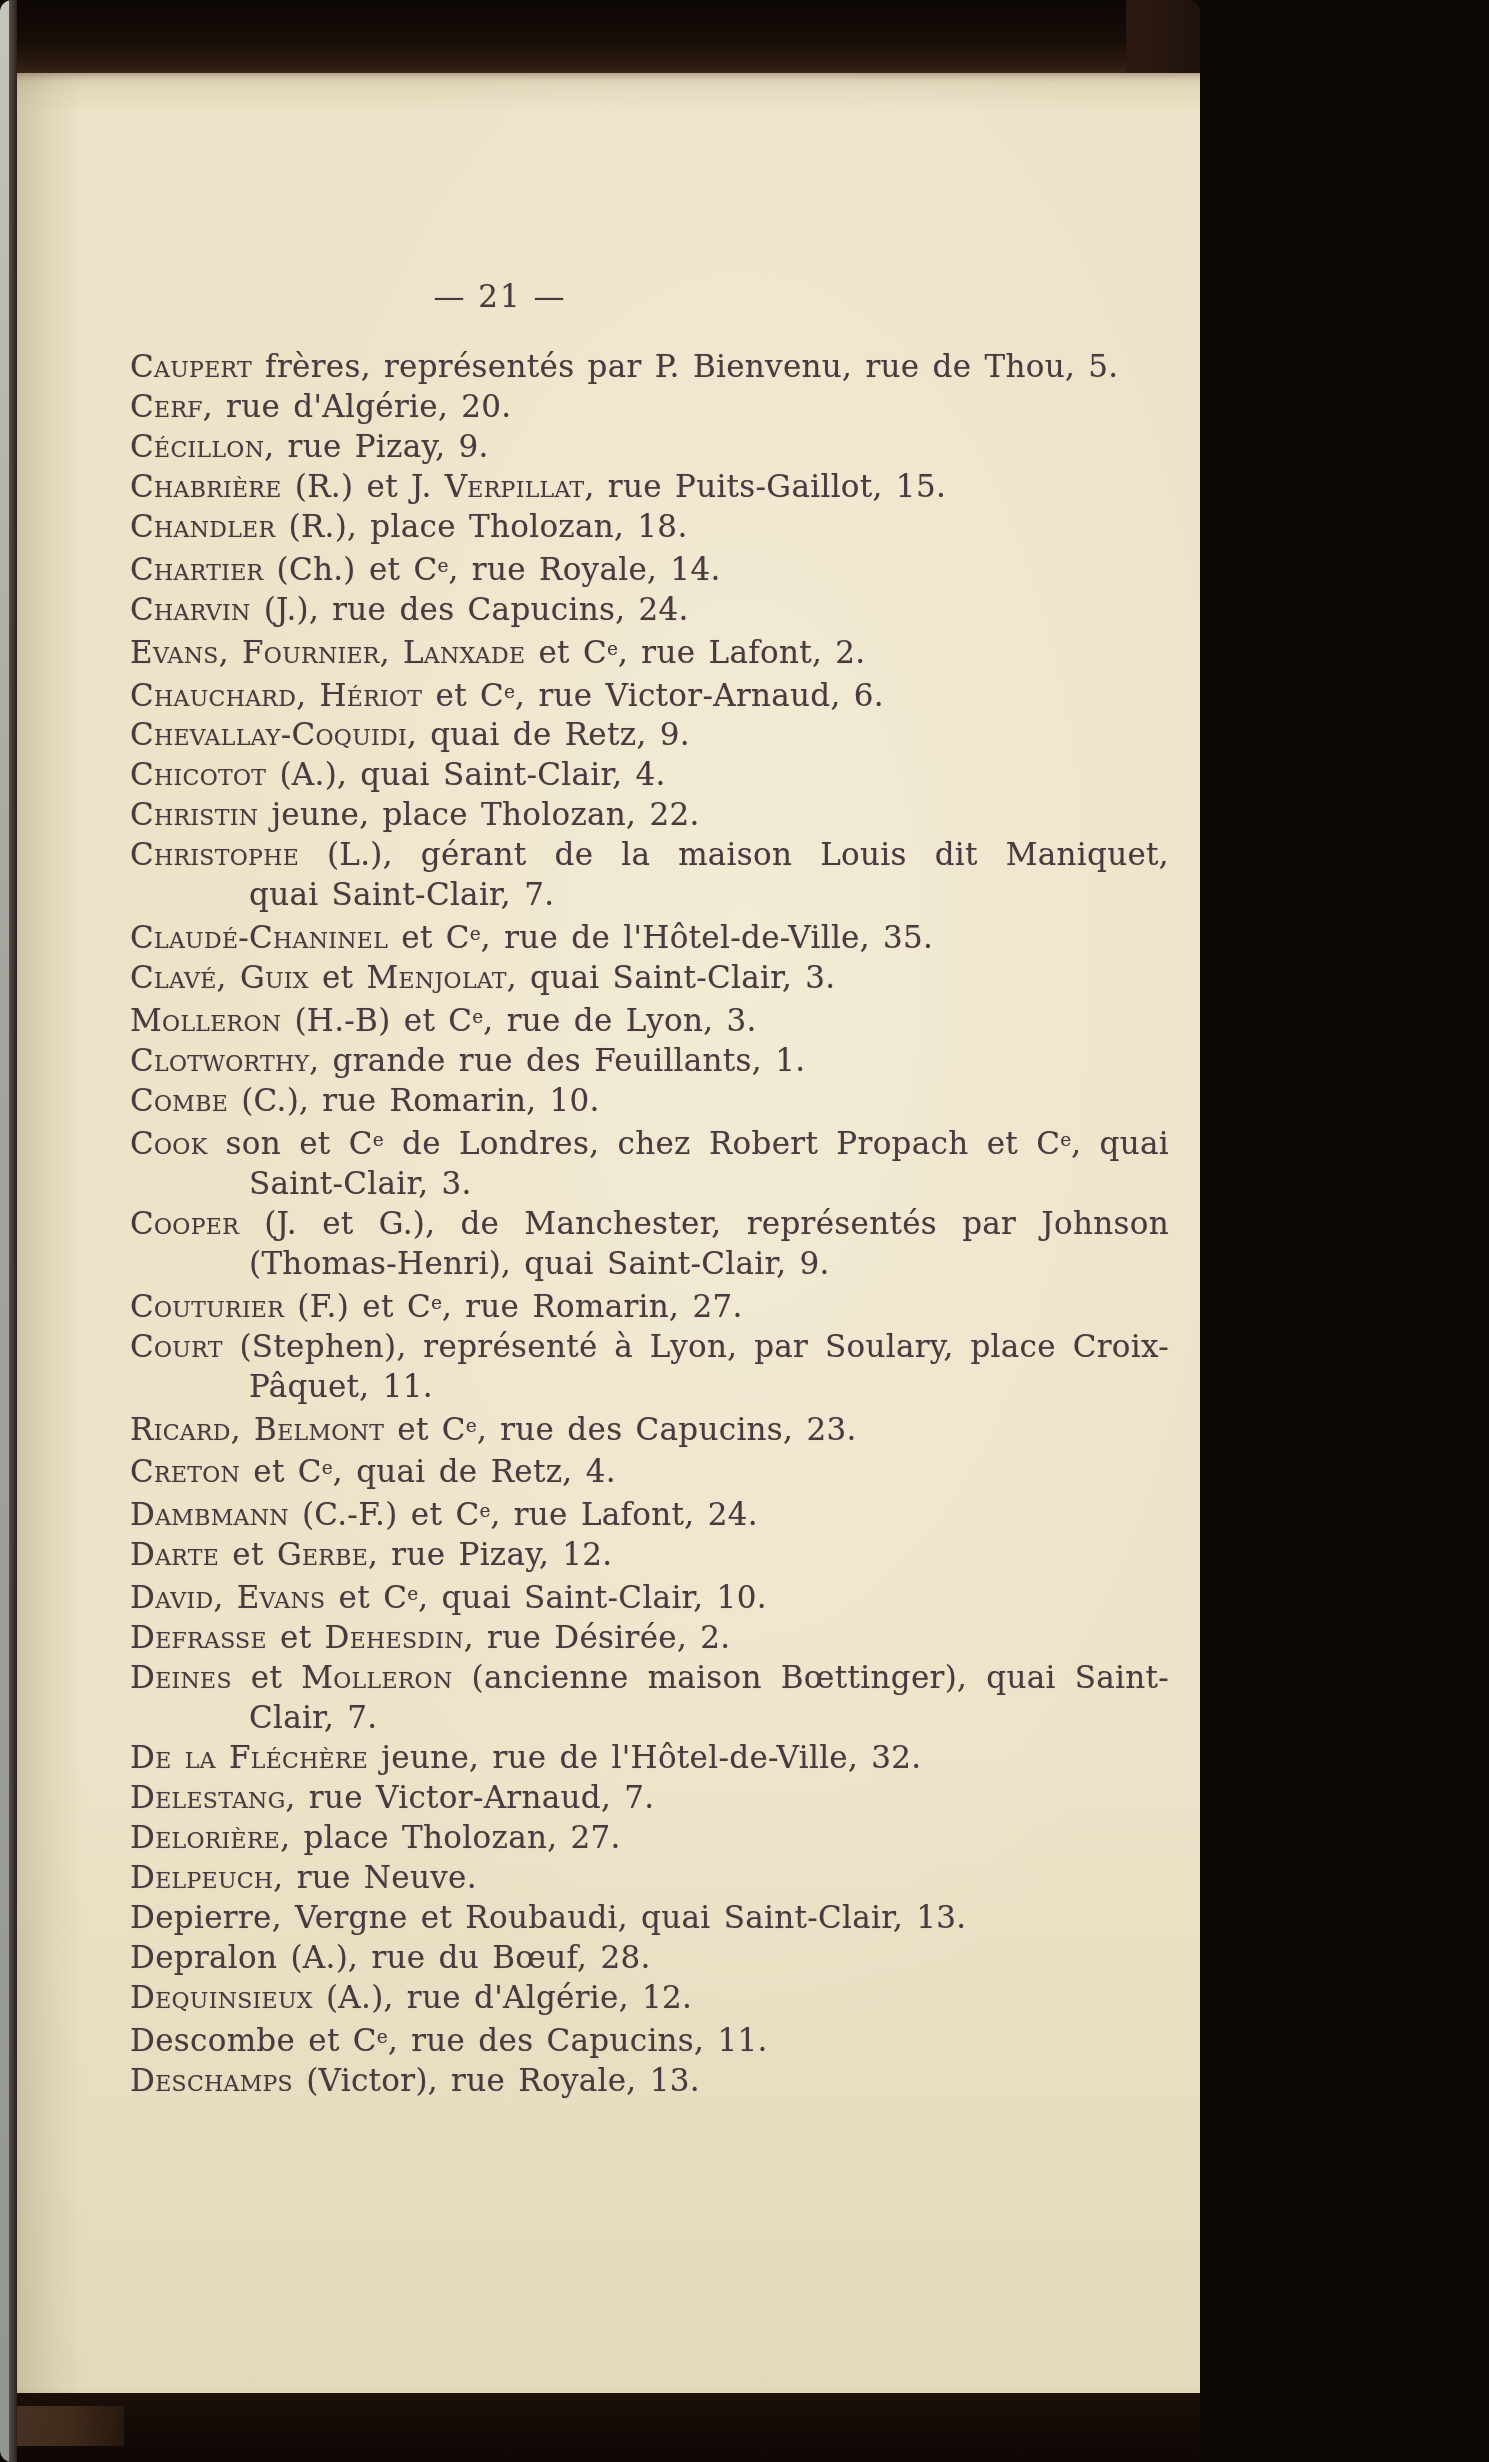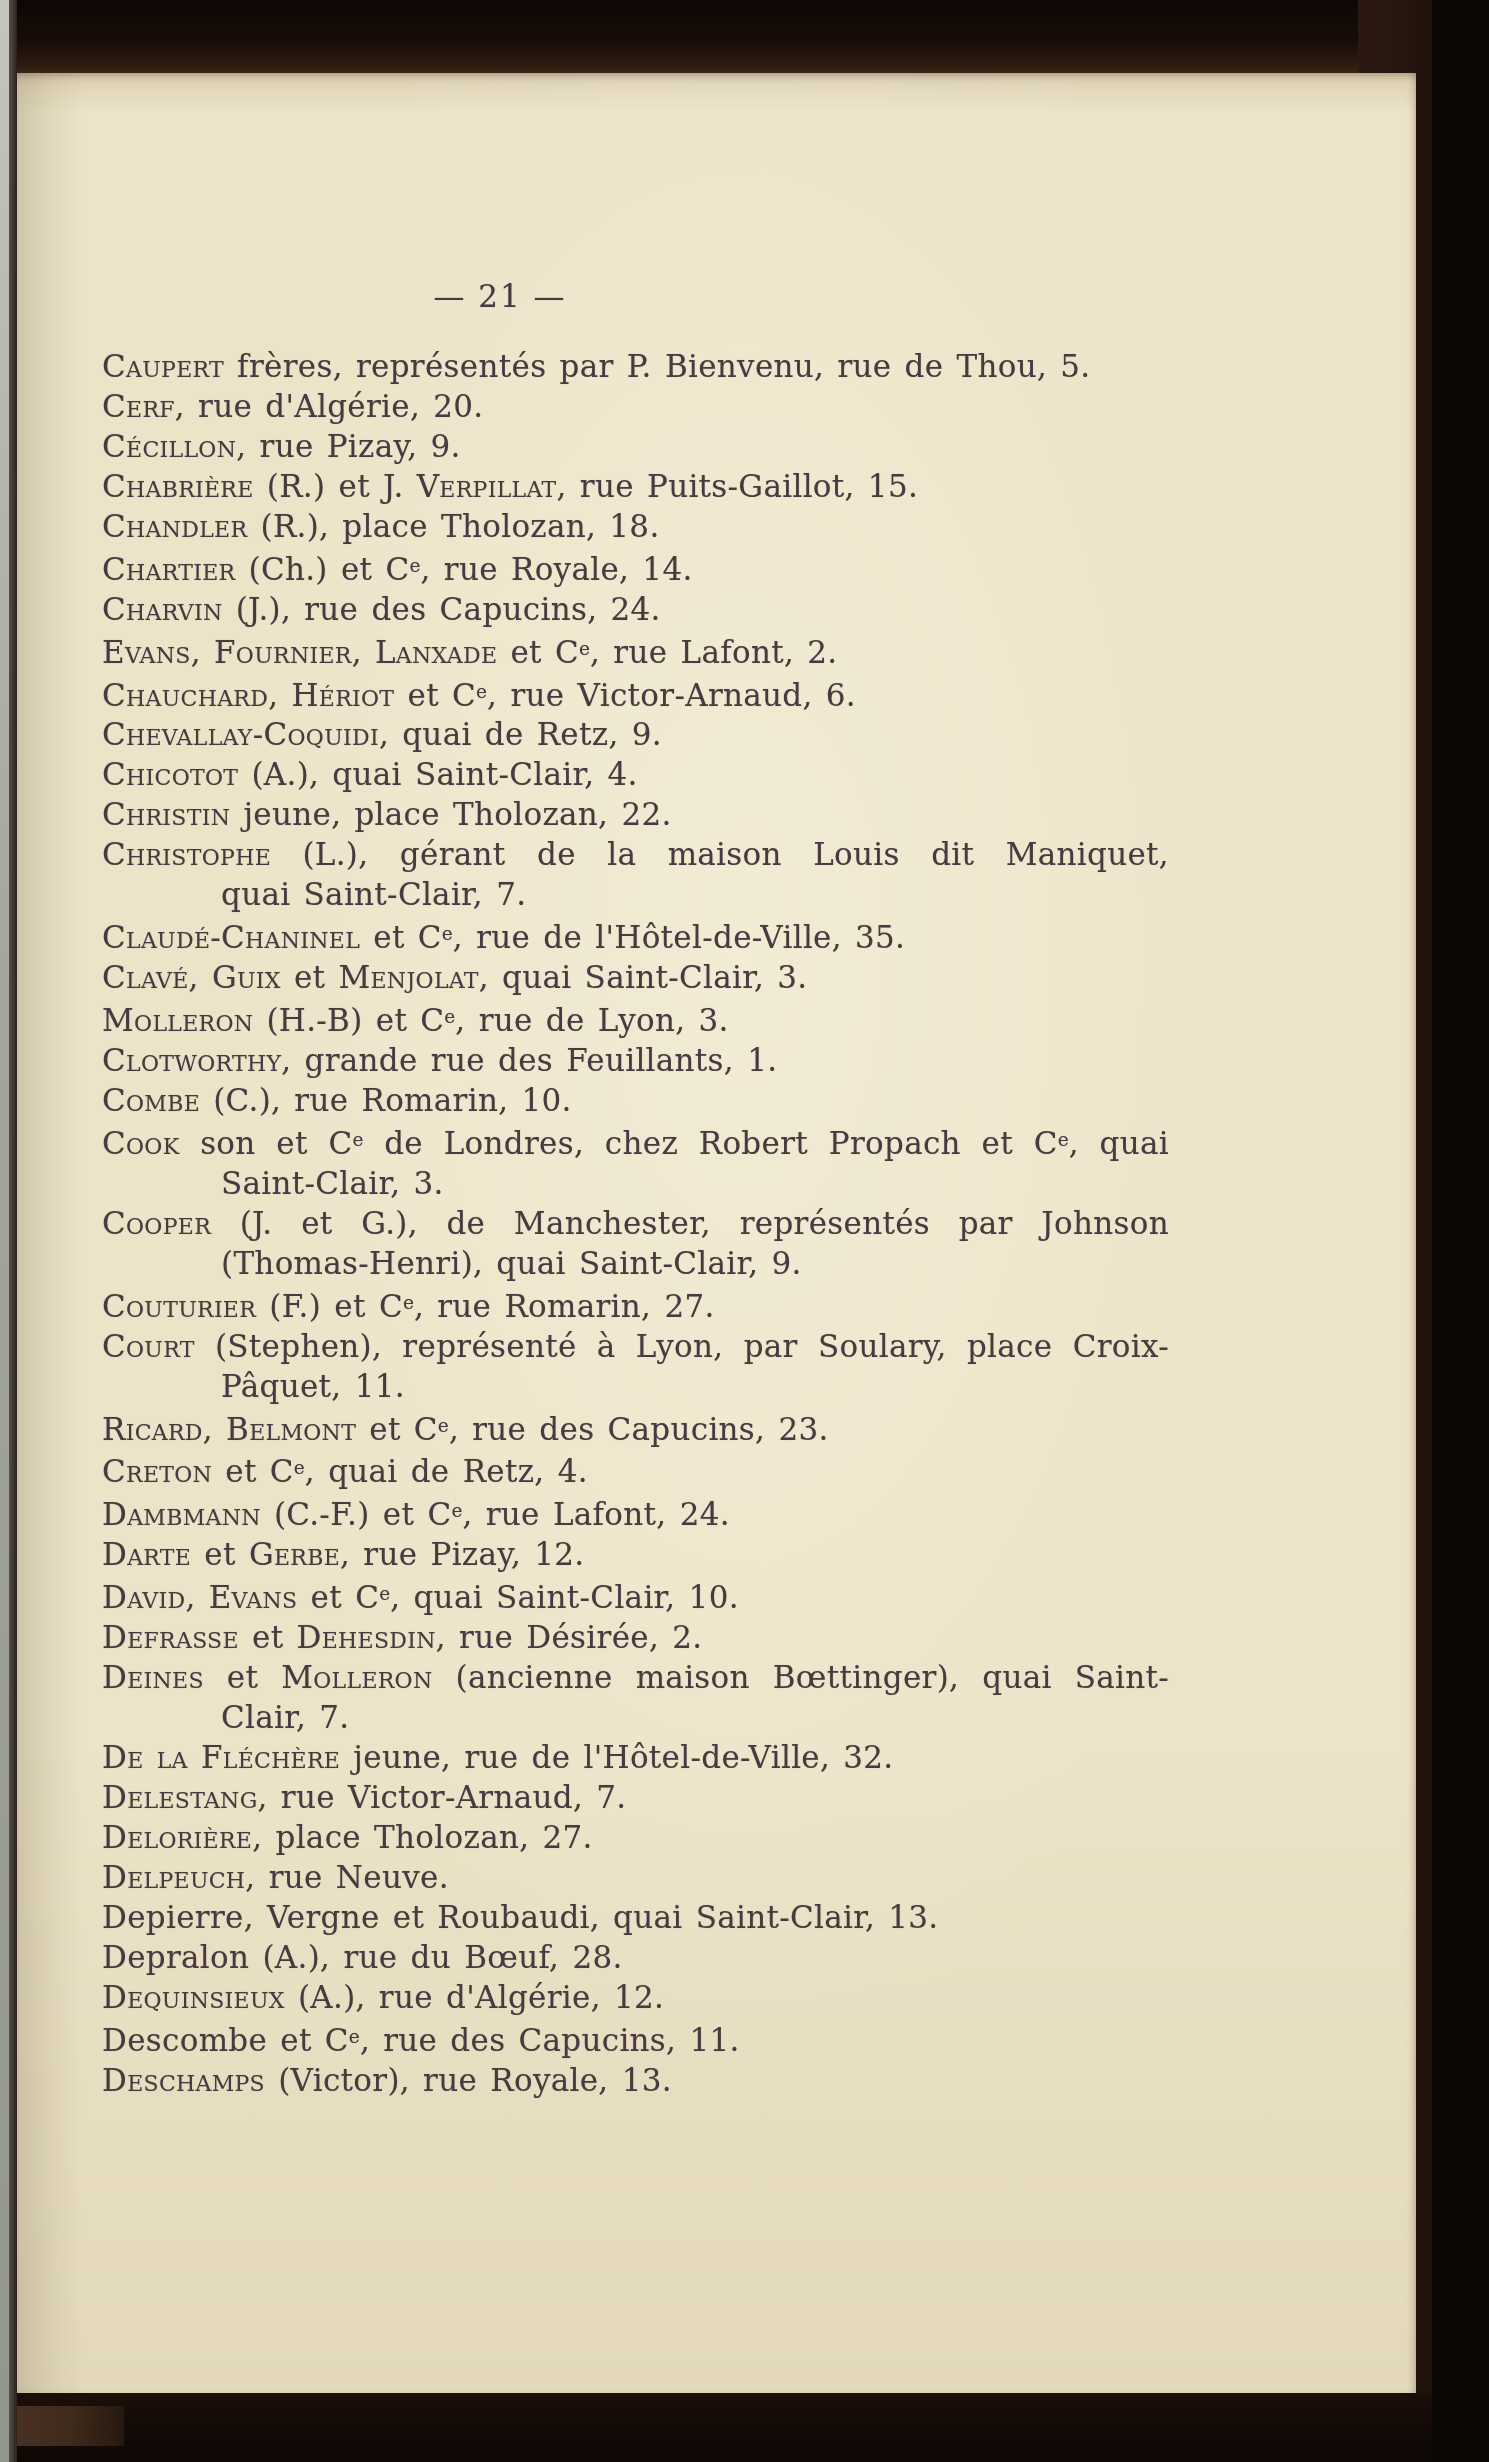--- a/index.html
+++ b/index.html
@@ -1,23 +1,24 @@
 <!DOCTYPE html>
 <html><head>
 <meta charset="utf-8">
 <style>
   html, body { margin: 0; padding: 0; background: #0c0805; }
 
   .scan {
     position: relative;
-    width: 1432px;
+    width: 1200px;
     height: 2462px;
     overflow: hidden;
     background: #231510;
     font-family: "DejaVu Serif", "Liberation Serif", serif;
+    border-radius: 12px;
   }
 
   
   .band { position: absolute; }
   .band.top {
     left: 0; top: 0; right: 0; height: 73px;
     background: linear-gradient(180deg, #0d0705 0%, #170d08 55%, #2b1a10 88%, #3a2415 100%);
   }
   .band.right {
     top: 0; right: 0; bottom: 0; width: 74px;
@@ -76,21 +77,21 @@
     margin: 0; padding: 0;
     list-style: none;
     font-size: 31px;
     line-height: 40px;
     color: #4a3a40;
     letter-spacing: 0.3px;
     word-spacing: 3px;
     text-shadow: 0 0 1px rgba(74,58,64,0.30);
   }
   .entry { margin: 0; padding: 0; }
-  .line { white-space: nowrap; }
+  .line { white-space: nowrap; margin-left: 28px; }
   .line.cont { padding-left: 119px; }
   .line.just { text-align: justify; text-align-last: justify; }
   .sc { font-variant: small-caps; }
   .sup { font-size: 0.60em; vertical-align: 0.42em; letter-spacing: 0; }
 </style>
 </head>
 <body>
 
 <div class="scan">
   <div class="band top"></div>

